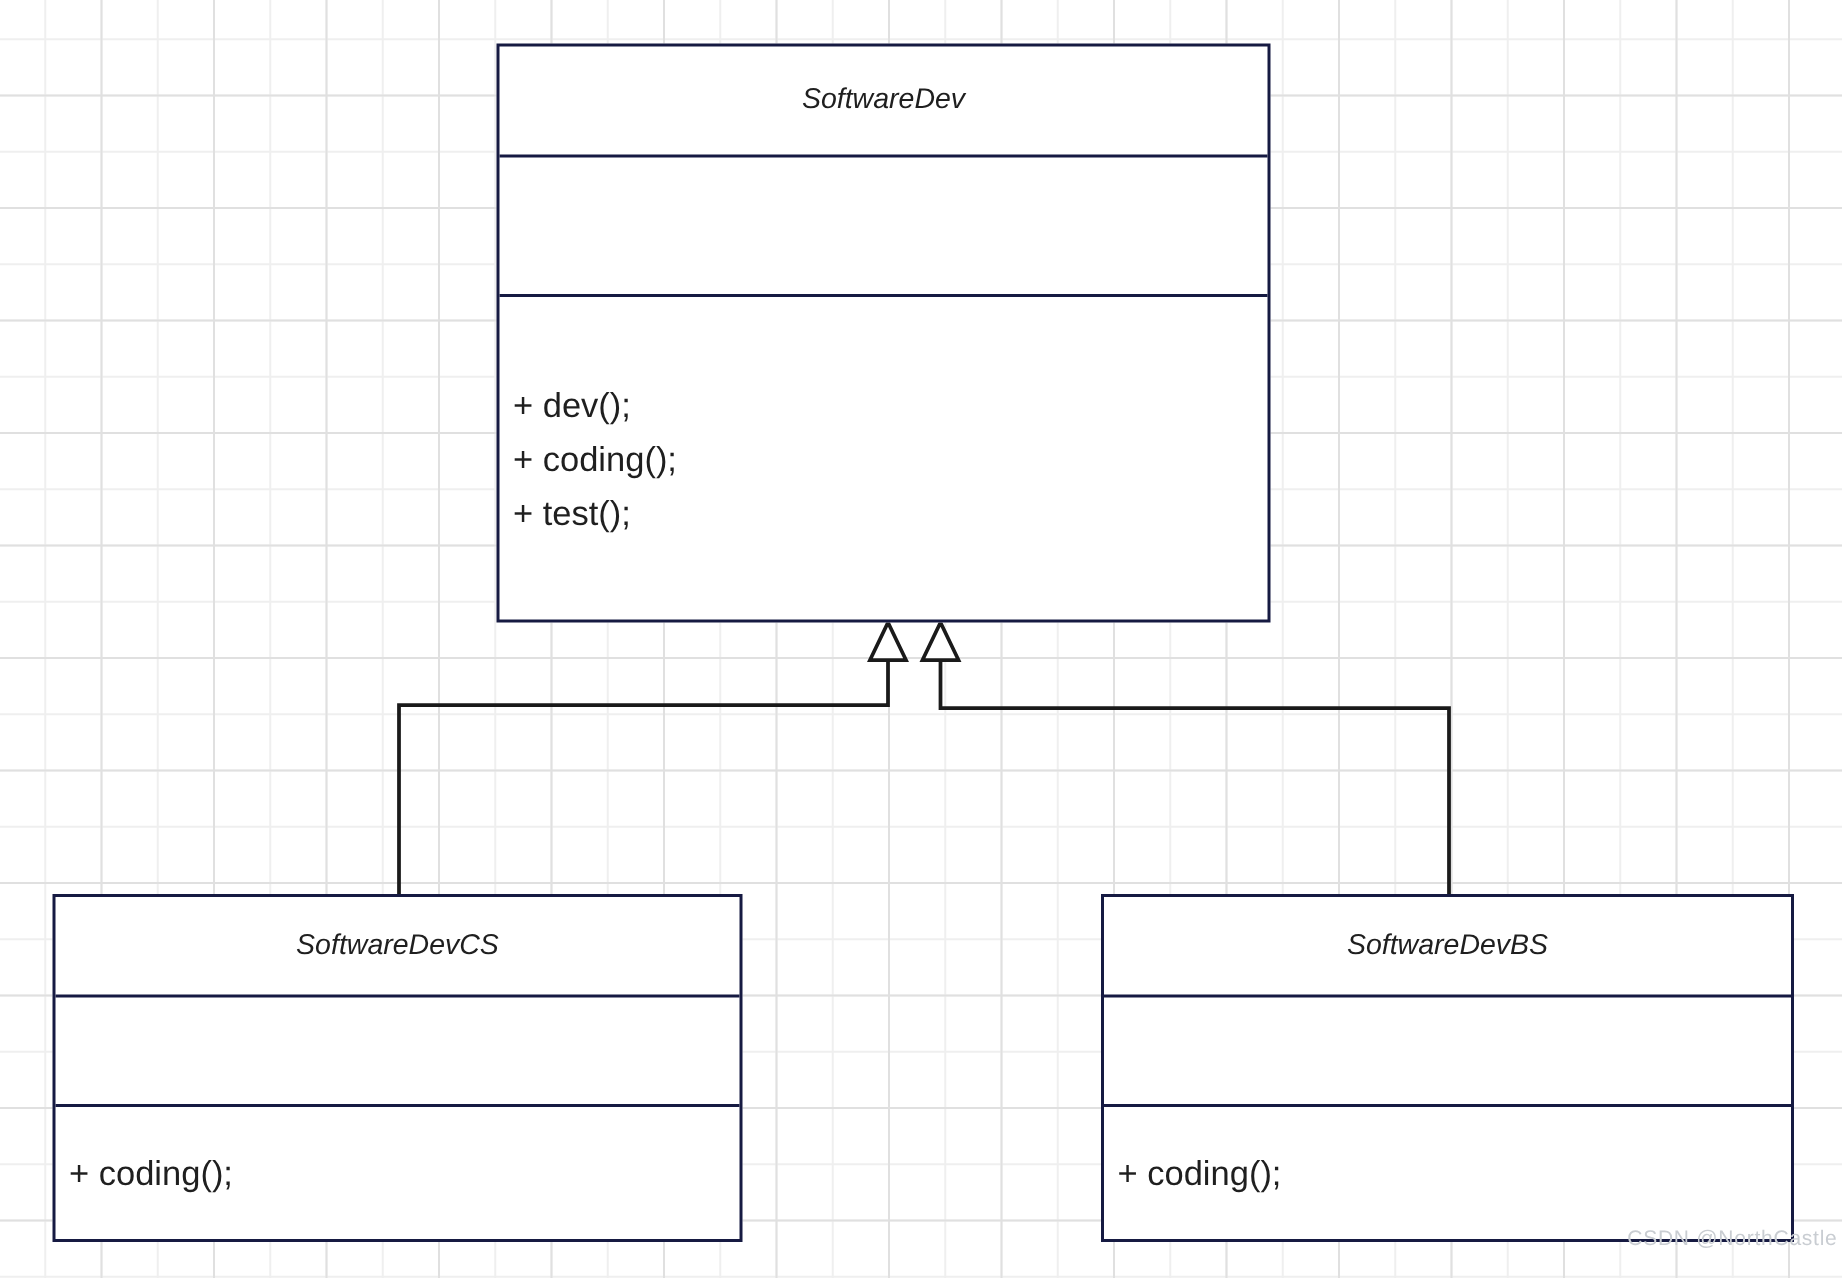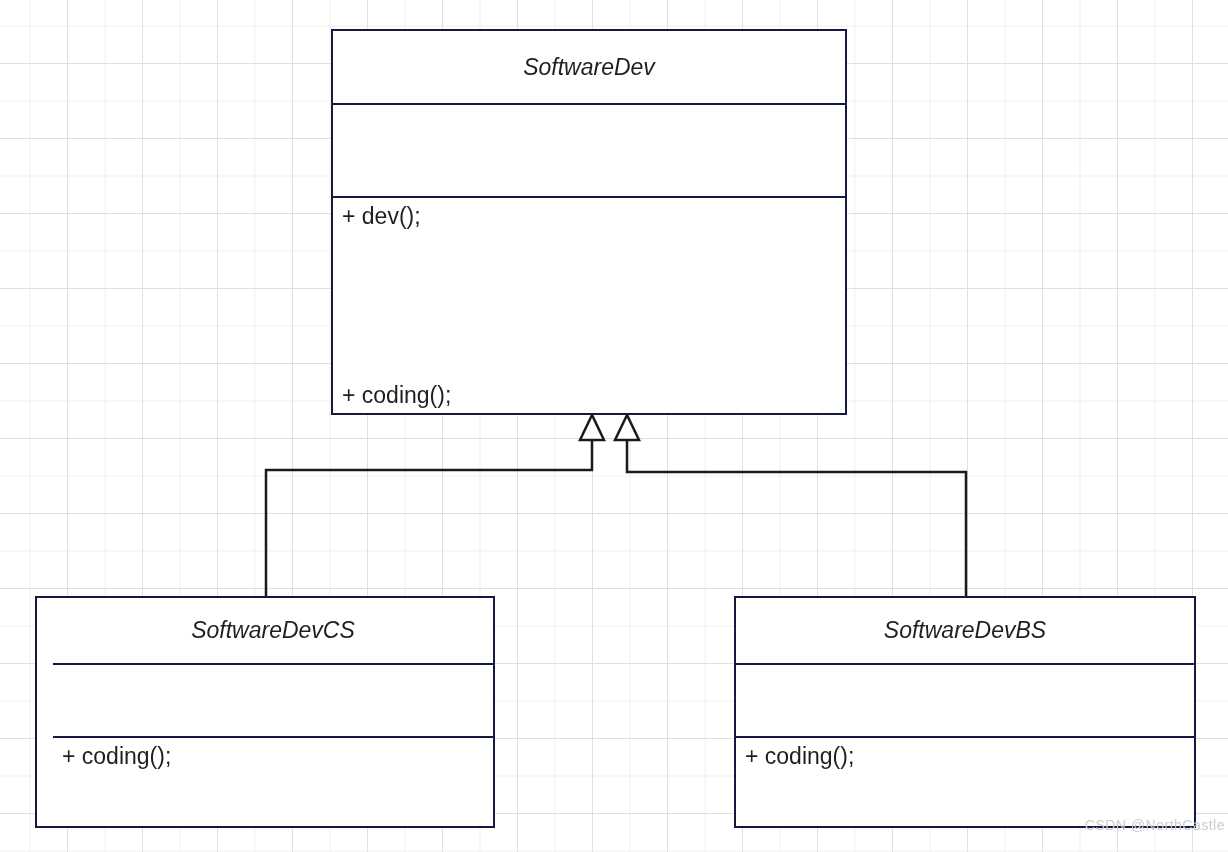--- a/index.html
+++ b/index.html
@@ -29,48 +29,48 @@
     background: #ffffff;
     border: 2px solid #161a42;
     display: flex;
     flex-direction: column;
   }
   .uml-title {
     display: flex;
     align-items: center;
     justify-content: center;
     font-style: italic;
-    font-size: 23px;
+    font-size: 19px;
     color: #1f1f1f;
     border-bottom: 2px solid #161a42;
     flex: 0 0 auto;
   }
   .uml-attrs {
     border-bottom: 2px solid #161a42;
     flex: 0 0 auto;
   }
   .uml-methods {
     flex: 1 1 auto;
     display: flex;
     flex-direction: column;
-    justify-content: space-between;
+    justify-content: center;
     padding-left: 9px;
     border-radius: 32px;
   }
   .uml-method {
     font-size: 23px;
     line-height: 36px;
     color: #1f1f1f;
     white-space: pre;
   }
   
   #cls-dev   { left: 331px; top: 29px;  width: 516px; height: 386px; }
   #cls-dev .uml-title { height: 74px; }
   #cls-dev .uml-attrs { height: 93px; }
-  #cls-cs    { left: 35px;  top: 596px; width: 460px; height: 232px; padding-left: 16px; }
+  #cls-cs    { left: 35px;  top: 596px; width: 460px; height: 232px; }
   #cls-bs    { left: 734px; top: 596px; width: 462px; height: 232px; }
   .small-box .uml-title { height: 67px; }
   .small-box .uml-attrs { height: 73px; }
   .watermark {
     position: absolute;
     right: 3px;
     top: 817px;
     font-size: 14px;
     color: #c9cdd2;
     letter-spacing: 0.5px;
@@ -94,20 +94,21 @@
       <polygon points="627,415 615,440 639,440" fill="#ffffff" stroke="#1a1a1a" stroke-width="2.5" stroke-linejoin="miter"></polygon>
     </g>
   </svg>
 
   <div class="uml-class" id="cls-dev">
     <div class="uml-title">SoftwareDev</div>
     <div class="uml-attrs"></div>
     <div class="uml-methods">
       <div class="uml-method">+ dev();</div>
       <div class="uml-method">+ coding();</div>
+      <div class="uml-method">+ test();</div>
     </div>
   </div>
 
   <div class="uml-class small-box" id="cls-cs">
     <div class="uml-title">SoftwareDevCS</div>
     <div class="uml-attrs"></div>
     <div class="uml-methods">
       <div class="uml-method">+ coding();</div>
     </div>
   </div>

